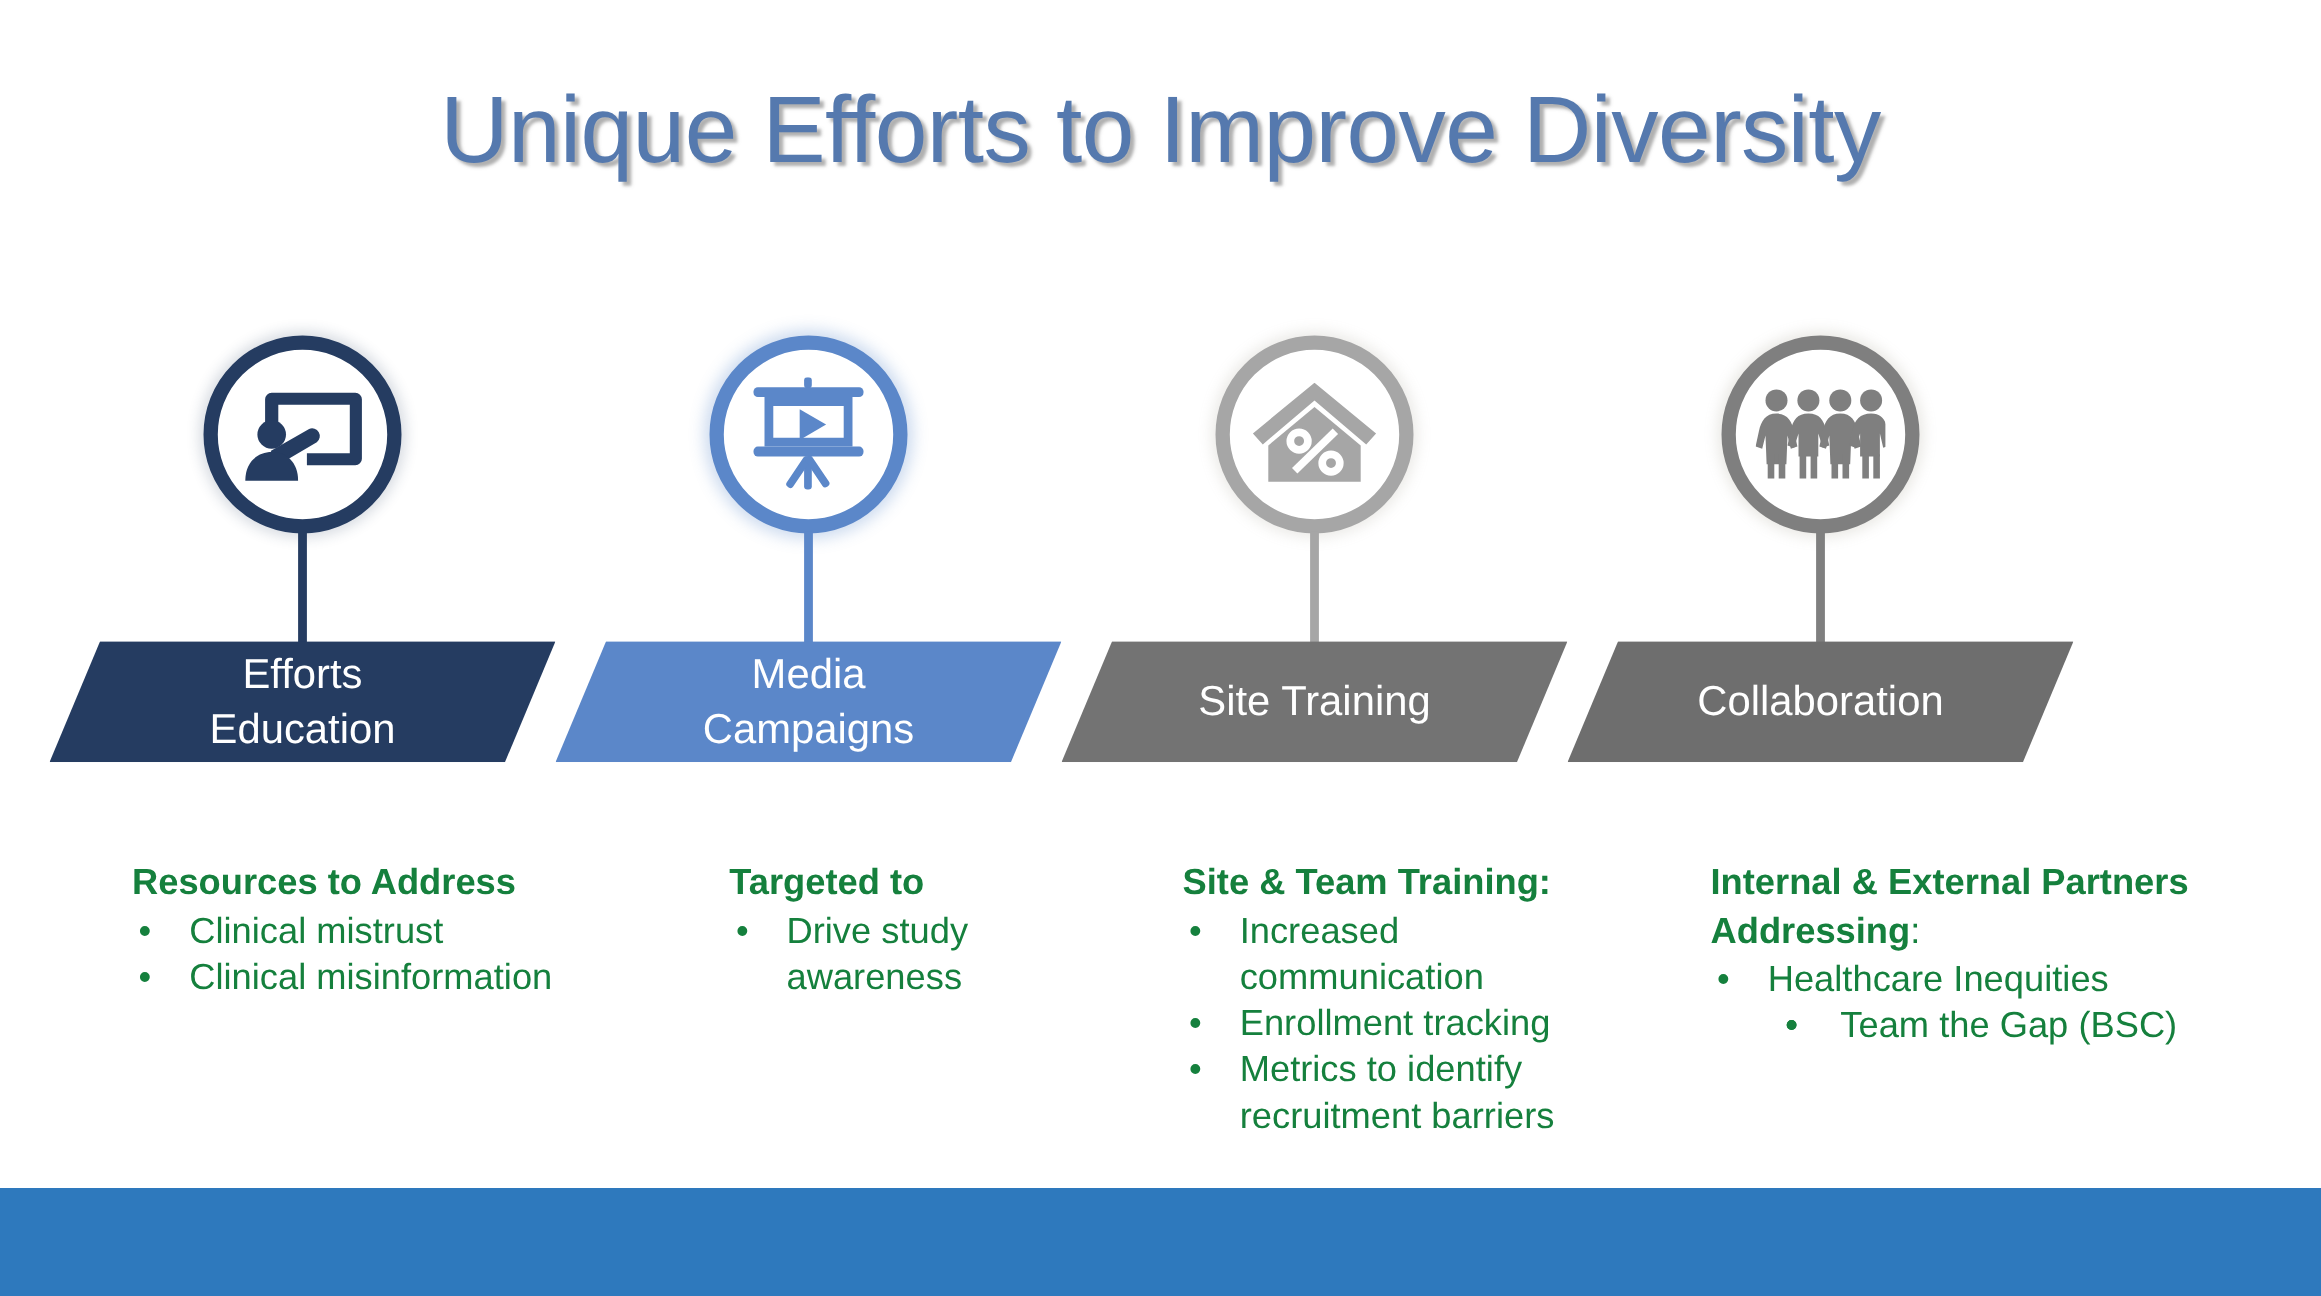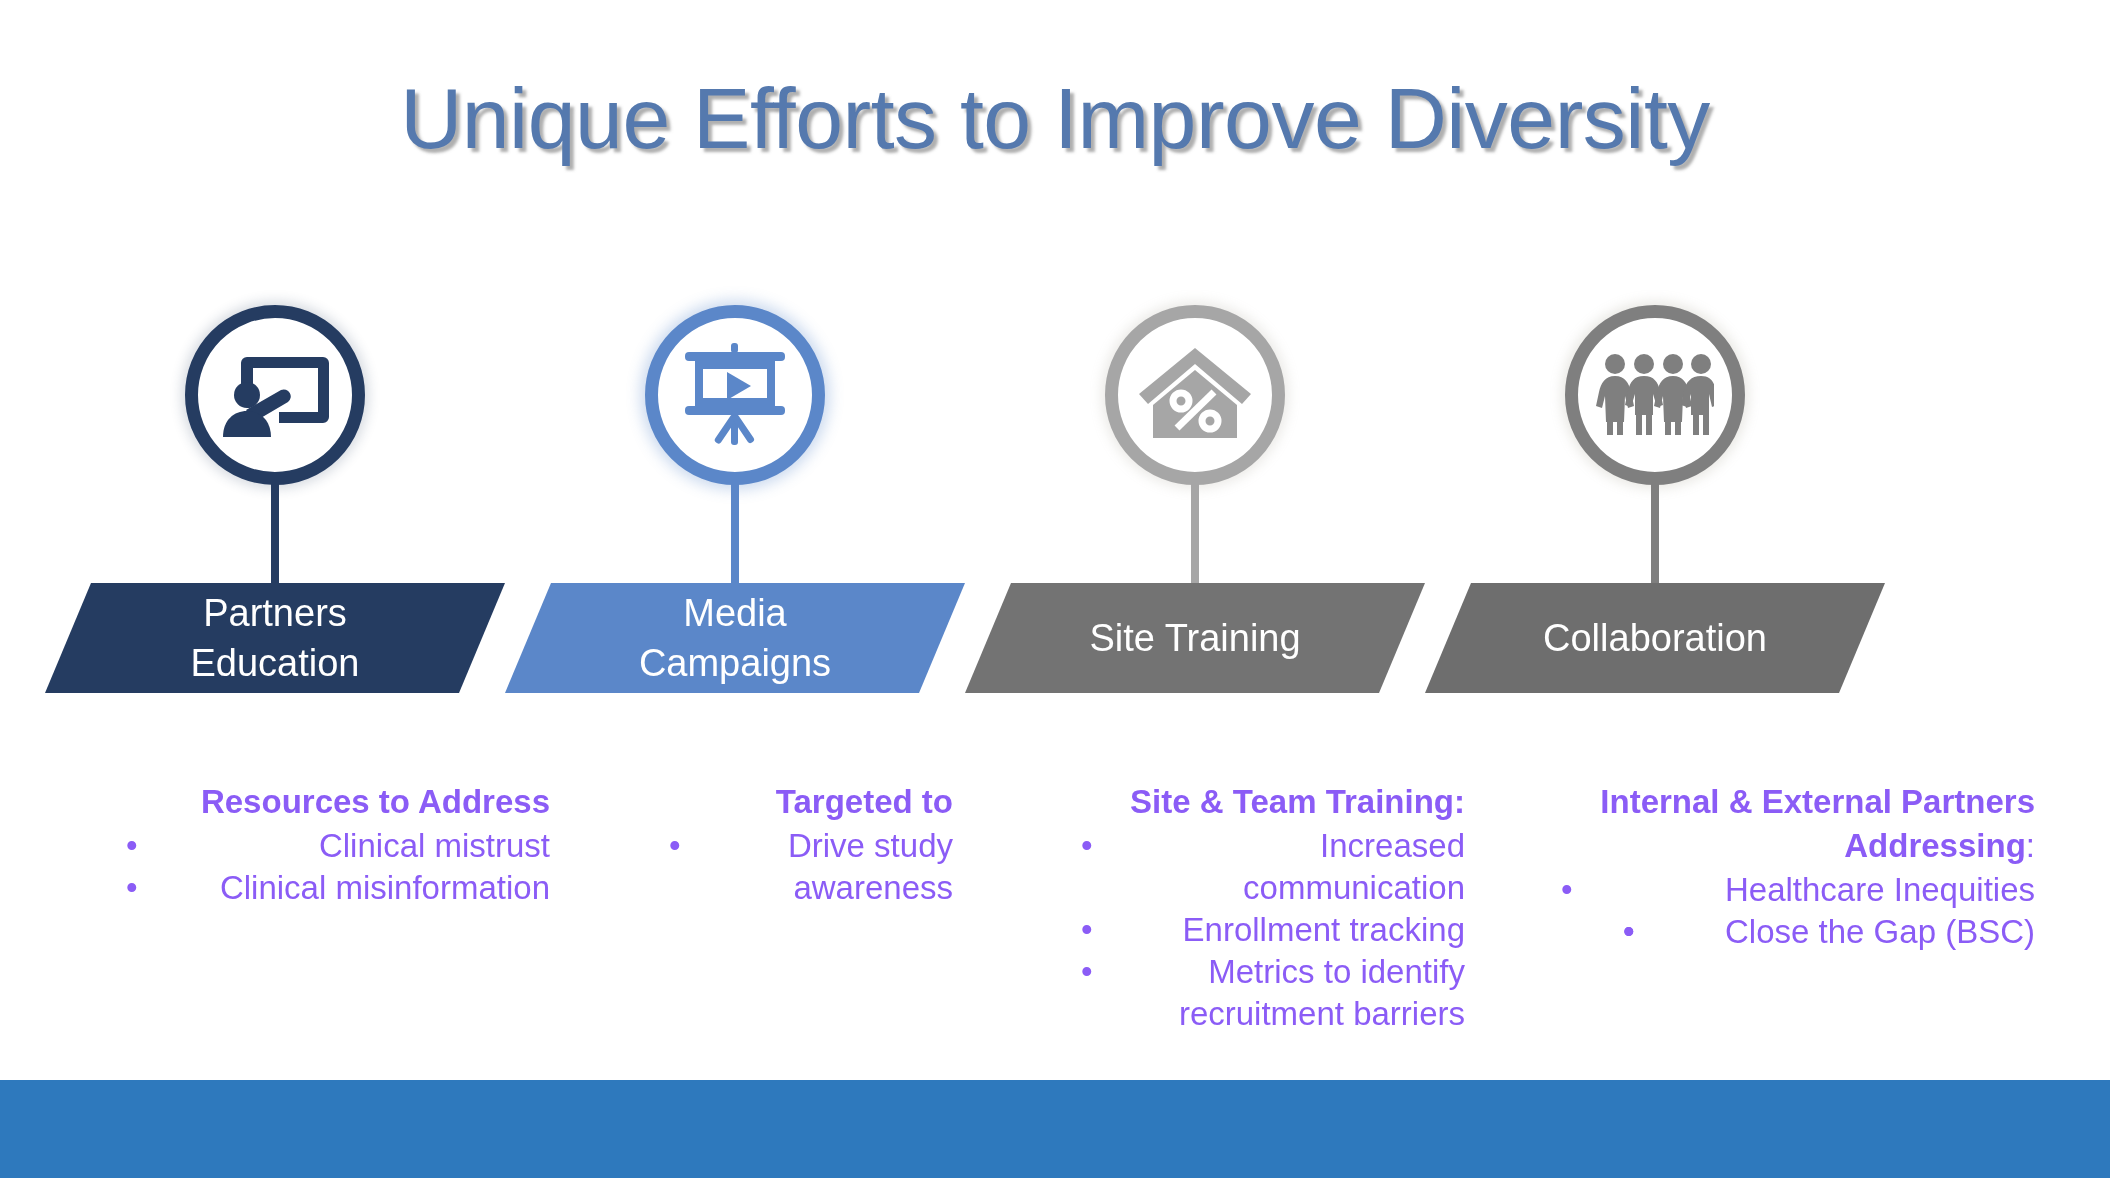--- a/index.html
+++ b/index.html
@@ -92,24 +92,23 @@
     font-weight: 400;
     text-align: center;
     padding: 0 14px;
     white-space: pre-line;
   }
 
   
   .col {
     position: absolute;
     top: 780px;
-    color: #8b5cf6;
+    color: #15803d;
     font-size: 33px;
     line-height: 42px;
-    text-align: right;
   }
   .col-heading {
     font-weight: bold;
     font-size: 33px;
     line-height: 44px;
     margin-bottom: 1px;
   }
   .col-heading .plain { font-weight: normal; }
 
   ul.bl {
@@ -165,21 +164,21 @@
             <path d="M28 8 h76 a6 6 0 0 1 6 6 v54 a6 6 0 0 1 -6 6 h-44 v-11 h39 v-44 h-65 v16 h-12 v-21 a6 6 0 0 1 6 -6 z"></path>
             <circle cx="28" cy="46" r="13"></circle>
             <path d="M62 41 a7 7 0 0 1 7 12 l-34 20 -8 -12 z"></path>
             <path d="M4 88 c0 -17 11 -26 24 -26 c13 0 24 9 24 26 z"></path>
           </g>
         </svg>
       </span>
     </div>
     <div class="stem" style="background:#253c61;"></div>
     <div class="banner" style="background:#253c61;">
-      <span class="banner-label">Partners
+      <span class="banner-label">Efforts
 Education</span>
     </div>
   </div>
 
   <div class="pillar" style="left:505px;">
     <div class="badge" style="border:13px solid #5b87c9; box-shadow:0 0 14px 5px rgba(91,135,201,0.30);">
       <span>
         <svg width="108" height="104" viewBox="0 0 108 104" aria-hidden="true">
           <g fill="#5b87c9">
             <rect x="50" y="0" width="7" height="10" rx="3"></rect>
@@ -284,21 +283,21 @@
     </ul>
   </div>
 
   <div class="col" style="left:1555px; width:480px;">
     <div class="col-heading"><span>Internal &amp; External Partners Addressing</span><span class="plain">:</span></div>
     <ul class="bl">
       <li>
         <span class="bullet">•</span><span>Healthcare Inequities</span>
         <ul class="bl">
           <li><span class="bullet">•</span></li>
-          <li><span class="bullet">•</span><span>Close the Gap (BSC)</span></li>
+          <li><span class="bullet">•</span><span>Team the Gap (BSC)</span></li>
         </ul>
       </li>
     </ul>
   </div>
 
   <div id="footer-bar">
     
   </div>
 
 </div>

